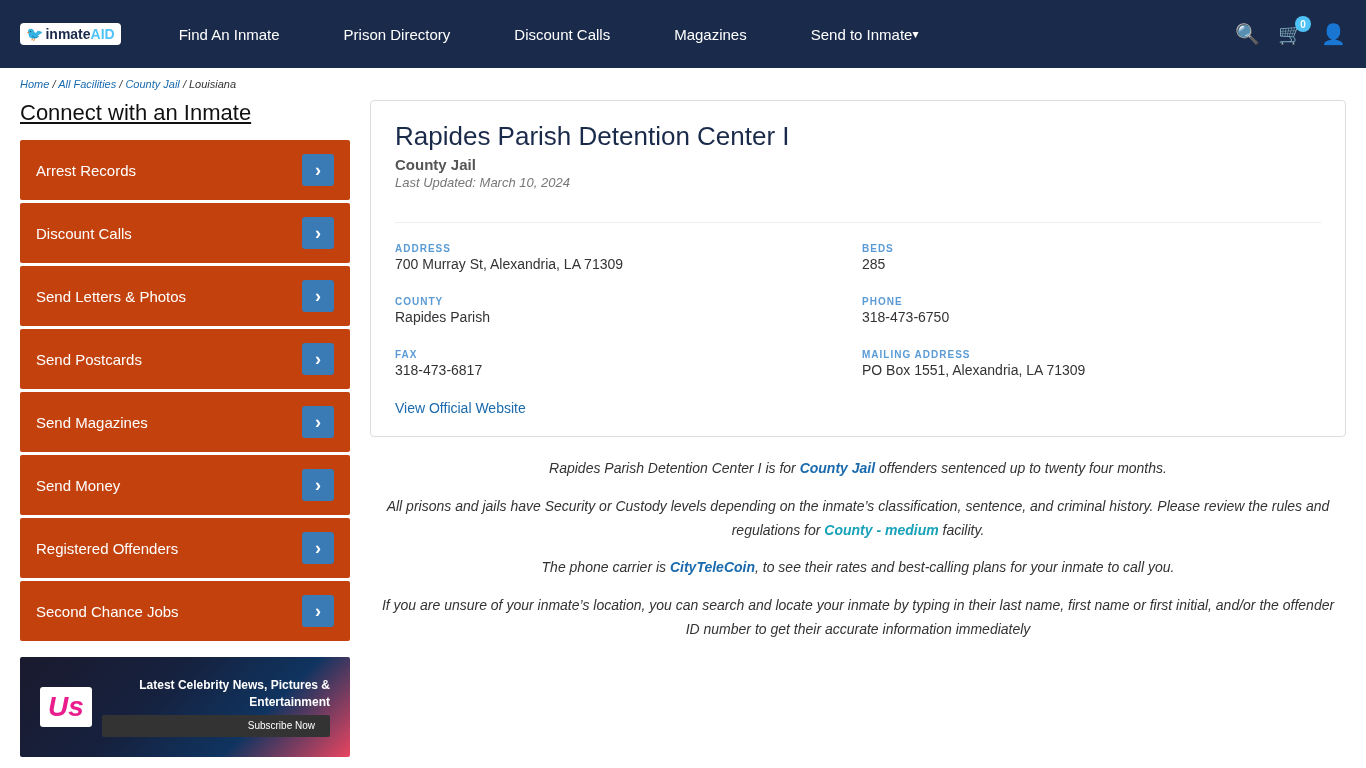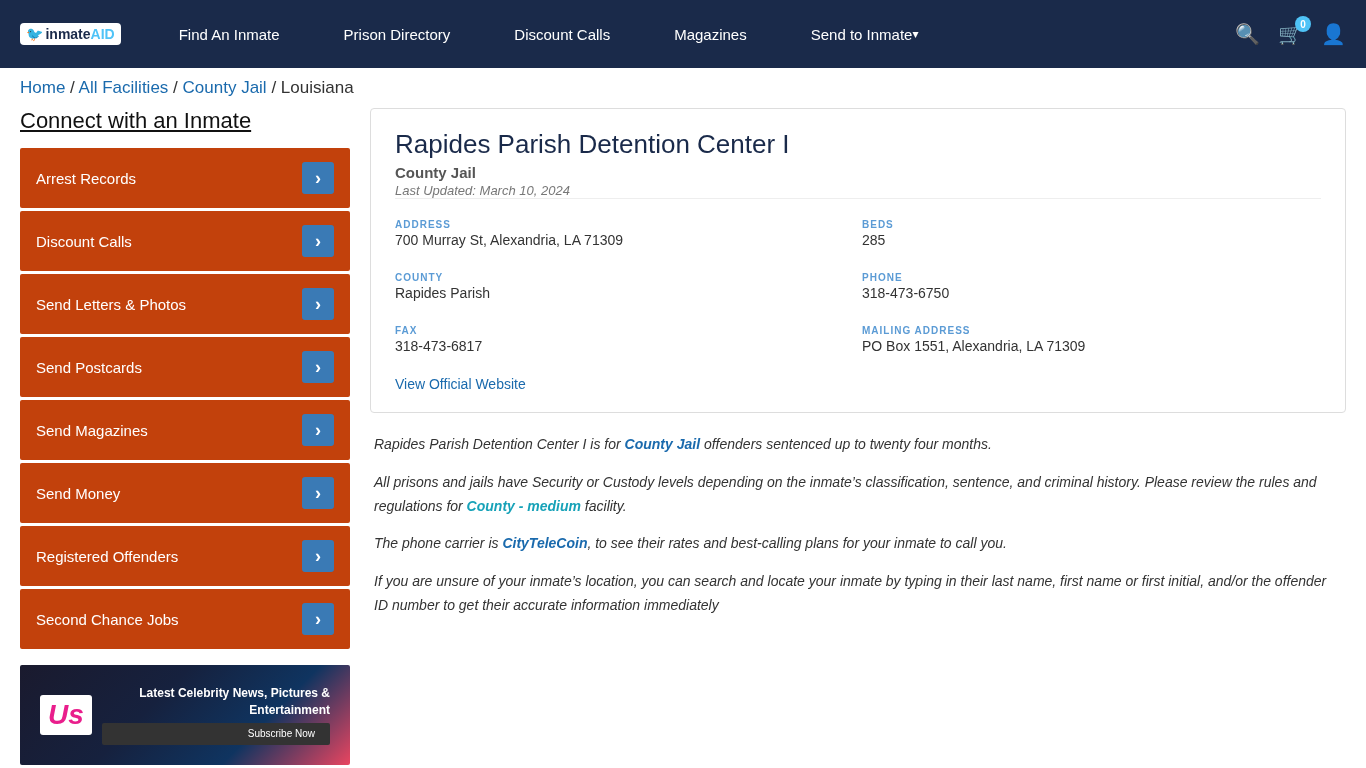--- a/index.html
+++ b/index.html
@@ -64,21 +64,22 @@
       height: 16px;
       display: flex;
       align-items: center;
       justify-content: center;
       font-weight: bold;
     }
 
     
     .breadcrumb {
       padding: 10px 20px;
-      font-size: 17px;
+      font-size: 11px;
+      font-style: italic;
     }
     .breadcrumb a {
       color: #1a6aad;
       text-decoration: none;
     }
     .breadcrumb span { color: #333; }
 
     
     .main-layout {
       display: flex;
@@ -193,21 +194,21 @@
     .facility-type {
       font-size: 15px;
       color: #555;
       font-weight: 600;
       margin-bottom: 2px;
     }
     .facility-updated {
       font-size: 13px;
       color: #777;
       font-style: italic;
-      margin-bottom: 0;
+      margin-bottom: 32px;
     }
     .facility-details {
       display: grid;
       grid-template-columns: 1fr 1fr;
       gap: 8px;
       border-top: 1px solid #eee;
       padding-top: 12px;
     }
     .detail-block {
       padding: 8px 0;
@@ -238,20 +239,21 @@
     
     .description {
       padding: 0 4px;
       line-height: 1.7;
     }
     .description p {
       margin-bottom: 14px;
       font-size: 14px;
       font-style: italic;
       color: #333;
+      text-align: center;
     }
     .description a {
       color: #1a2a4a;
       font-weight: bold;
       text-decoration: none;
     }
     .desc-link-blue { color: #1a6aad !important; }
     .desc-link-teal { color: #17a2b8 !important; }
     .logo-img {
       display: flex;

